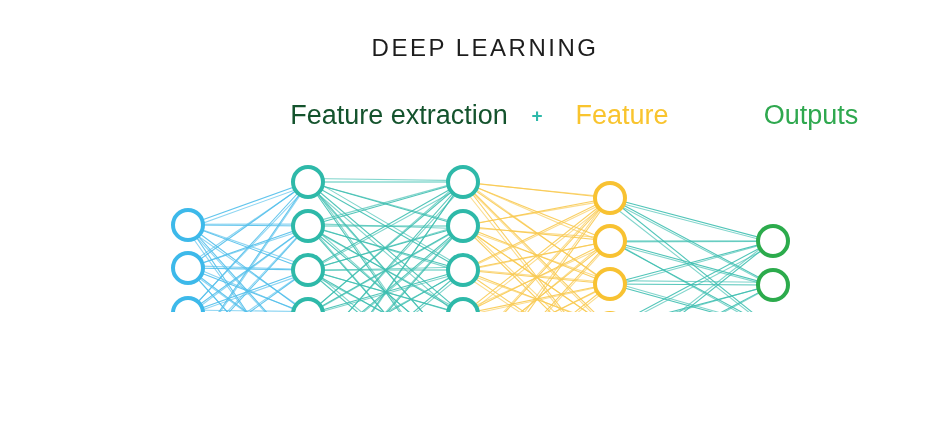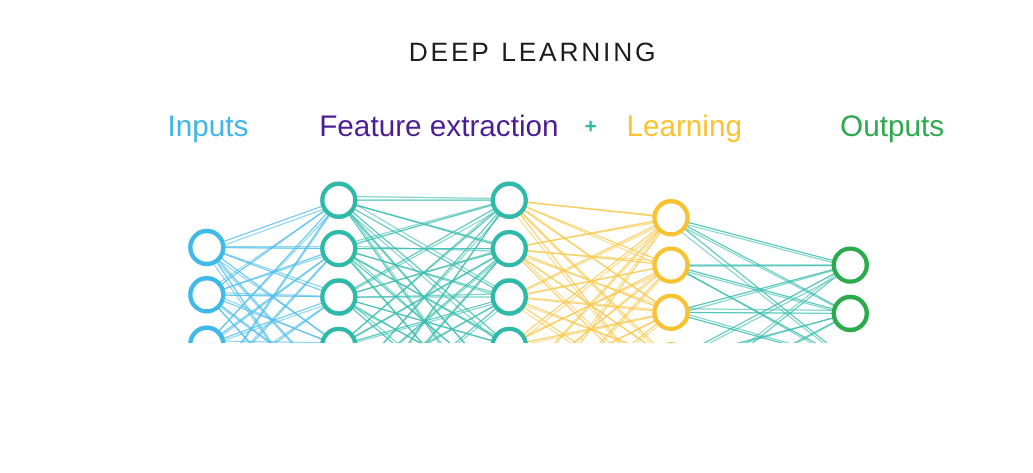--- a/index.html
+++ b/index.html
@@ -44,24 +44,23 @@
     left: 0;
     top: 0;
   }
 </style>
 </head>
 <body>
 
 <div class="canvas">
   <div class="title">DEEP LEARNING</div>
 
-  <span class="layer-label" style="left: 189px; color: rgb(65, 182, 232);">Inputs</span>
-  <span class="layer-label" style="left: 399px; color: #4c1d95;">Feature extraction</span>
+  <span class="layer-label" style="left: 399px; color: #14532d;">Feature extraction</span>
   <span class="layer-label plus" style="left: 537px; color: rgb(46, 185, 170);">+</span>
-  <span class="layer-label" style="left: 622px; color: rgb(249, 196, 46);">Learning</span>
+  <span class="layer-label" style="left: 622px; color: rgb(249, 196, 46);">Feature</span>
   <span class="layer-label" style="left: 811px; color: rgb(47, 168, 79);">Outputs</span>
 
   <svg id="network" class="network" width="939" height="430" viewBox="0 0 939 430">
       <line x1="188" y1="225" x2="308" y2="182" stroke="#52bfeb" stroke-width="1.1" opacity="0.9"></line>
       <line x1="188.43666864389525" y1="228.3736255556305" x2="310.92498495634936" y2="184.25616579673078" stroke="#52bfeb" stroke-width="1.1" opacity="0.65"></line>
       <line x1="188" y1="225" x2="308" y2="226" stroke="#52bfeb" stroke-width="1.1" opacity="0.9"></line>
       <line x1="185.24789037919618" y1="224.25440951716882" x2="310.45611498211656" y2="224.0938199681841" stroke="#52bfeb" stroke-width="1.1" opacity="0.65"></line>
       <line x1="188" y1="225" x2="308" y2="270" stroke="#52bfeb" stroke-width="1.1" opacity="0.9"></line>
       <line x1="184.85915592539823" y1="223.6469954572749" x2="310.6977462700779" y2="267.4069454792043" stroke="#52bfeb" stroke-width="1.1" opacity="0.65"></line>
       <line x1="188" y1="225" x2="308" y2="314" stroke="#52bfeb" stroke-width="1.1" opacity="0.9"></line>

